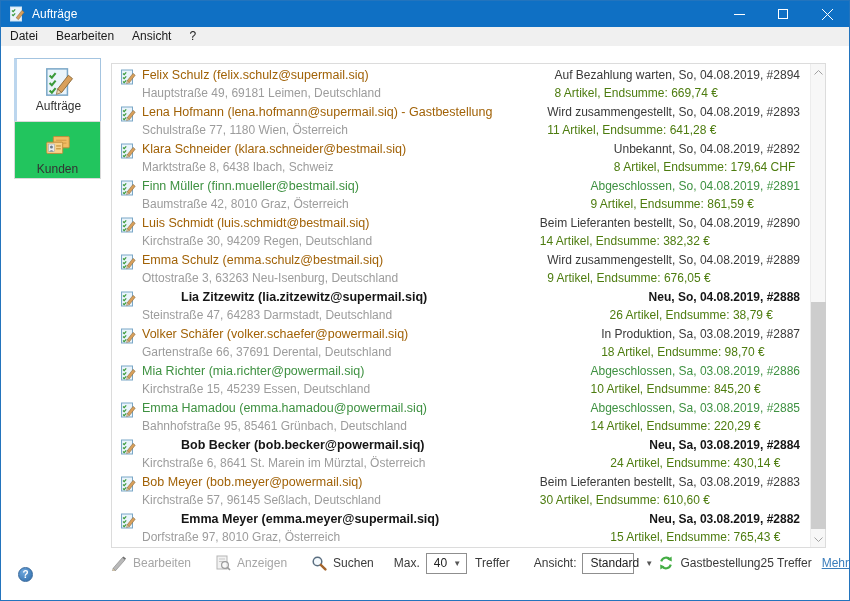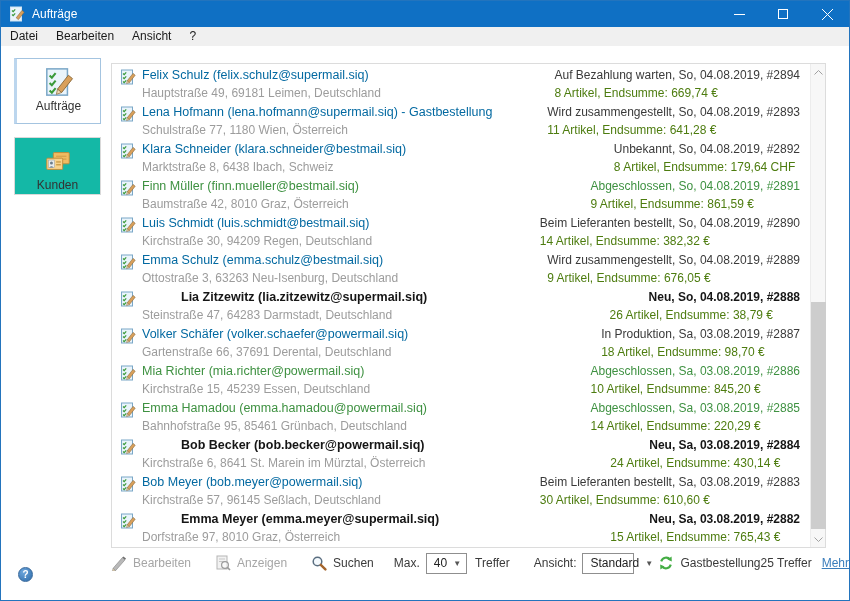--- a/index.html
+++ b/index.html
@@ -15,29 +15,29 @@
   .wincontrols{display:flex;height:26px;}
   .winbtn{width:44px;height:26px;display:flex;align-items:center;justify-content:center;}
   .winbtn svg{display:block;}
   
   .menubar{position:absolute;top:26px;left:0;right:0;height:19px;background:#f0f0f0;display:flex;align-items:flex-start;font-size:12px;color:#1a1a1a;}
   .menubar .mitem{padding:2px 9px;}
   
   .tab{position:absolute;left:13px;width:87px;box-sizing:border-box;text-align:center;font-size:12px;color:#333;}
   .tab .ticon{display:block;margin:8px auto 2px auto;width:30px;height:30px;}
   .tab-active{top:57px;height:66px;background:#fff;border:1px solid #a4c4e0;border-left:3px solid #bcd6ee;}
-  .tab-idle{top:136px;height:58px;background:#14b8a6;border:1px solid #d9d9d9;}
+  .tab-idle{top:120px;height:58px;background:#22c55e;border:1px solid #d9d9d9;}
   
   .panel{position:absolute;left:110px;top:62px;width:715px;height:485px;box-sizing:border-box;border:1px solid #dcdcdc;background:#fff;}
   .rows{position:absolute;left:0;top:0;right:15px;bottom:0;overflow:hidden;}
   .row{display:flex;height:33px;padding:4px 10px 0 8px;}
   .row .ricon{width:16px;height:16px;margin:1px 6px 0 0;flex:0 0 auto;}
   .rcol-l{flex:1;min-width:0;}
   .rcol-r{text-align:left;white-space:nowrap;}
-  .cust{font-size:12.5px;color:#0369a1;line-height:15px;}
+  .cust{font-size:12.5px;color:#a16207;line-height:15px;}
   .addr{font-size:12px;color:#9c9c9c;line-height:14px;margin-top:3px;}
   .stat{font-size:12px;color:#3a3a3a;line-height:15px;}
   .summ{font-size:12px;color:#4d7c0f;line-height:14px;margin-top:3px;}
   .row.green .cust,.row.green .stat{color:#3e9141;}
   .row.new .cust,.row.new .stat{font-weight:bold;color:#161616;padding-left:39px;}
   
   .vsb{position:absolute;top:0;right:0;bottom:0;width:15px;background:#f7f7f7;border-left:1px solid #ececec;box-sizing:border-box;}
   .vsb .arr{position:absolute;left:0;width:15px;height:16px;display:flex;align-items:center;justify-content:center;}
   .vsb .arr.up{top:0;} .vsb .arr.down{bottom:0;}
   .vsb .thumb{position:absolute;left:0;width:15px;top:238px;height:227px;background:#cdcdcd;}

